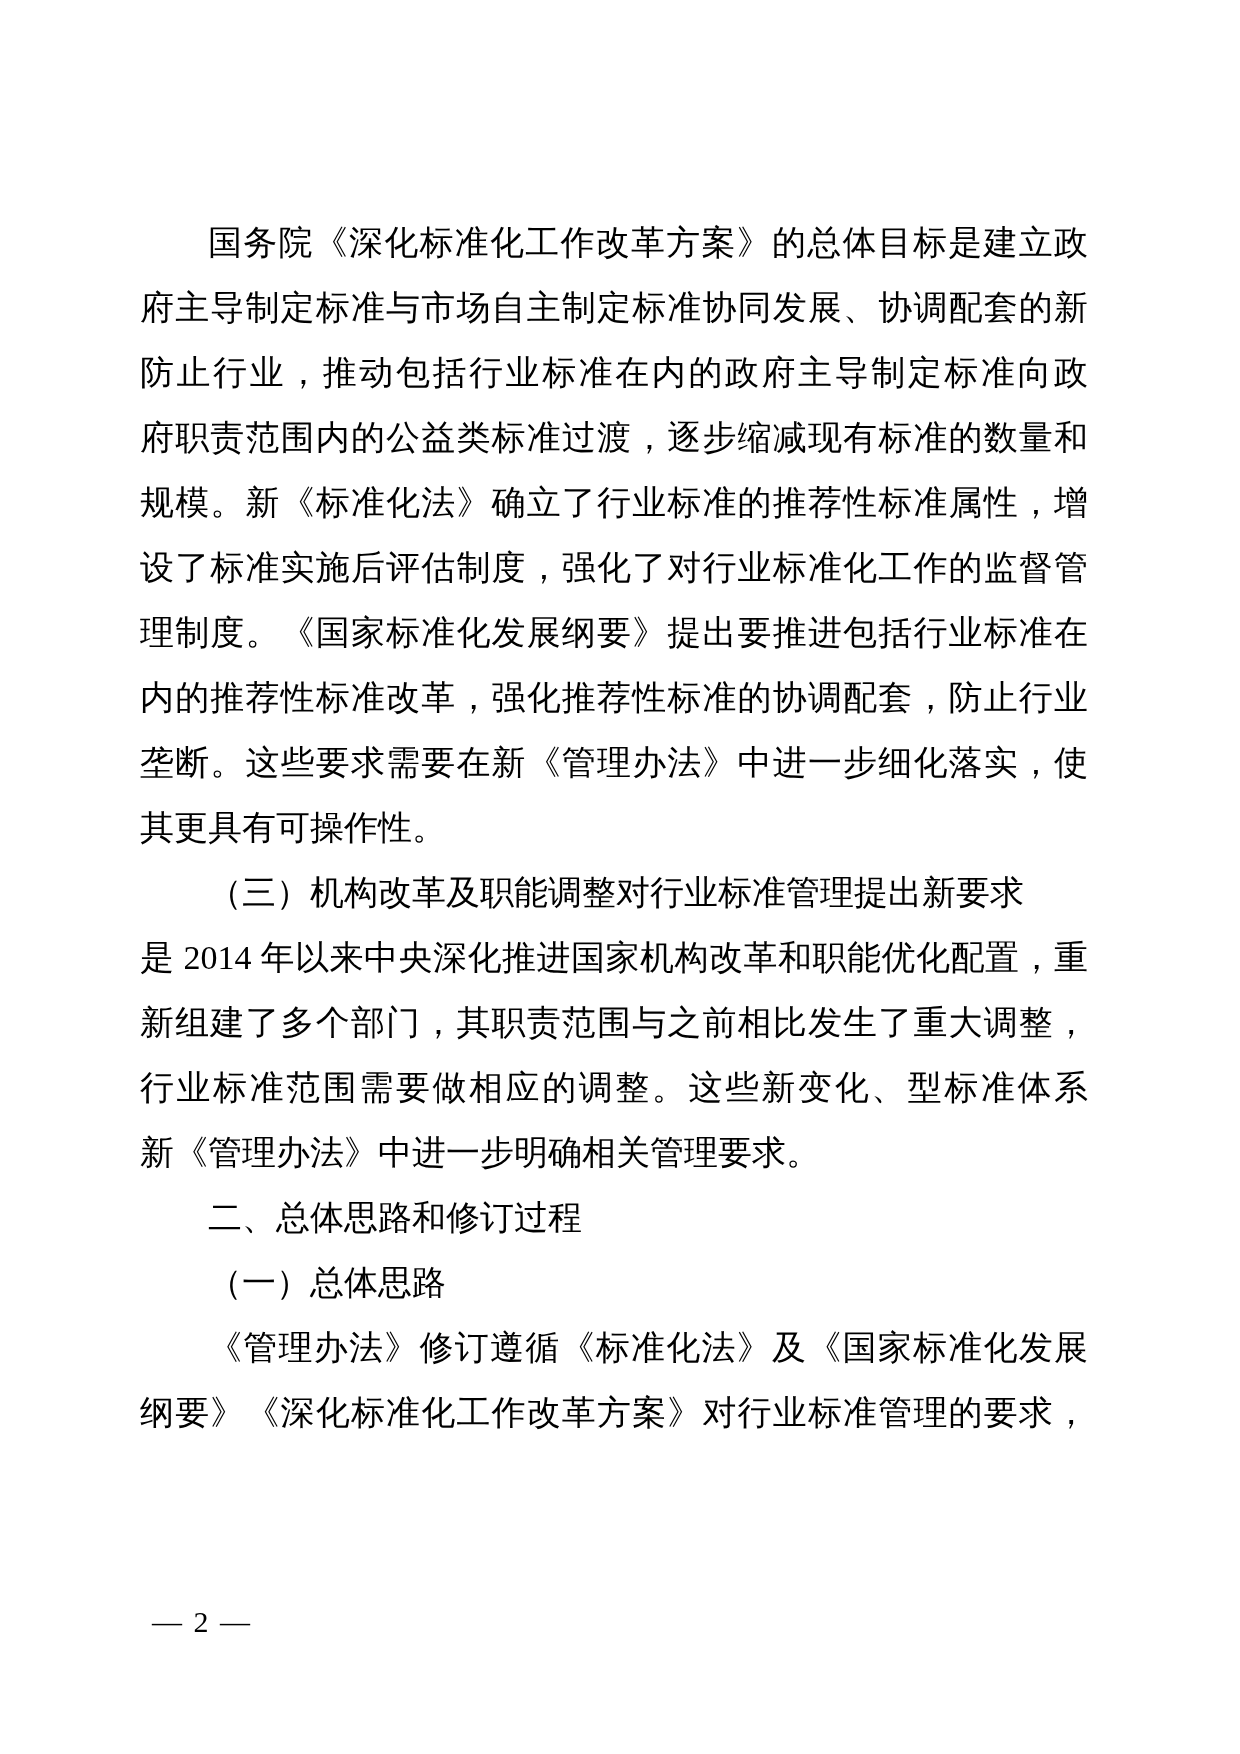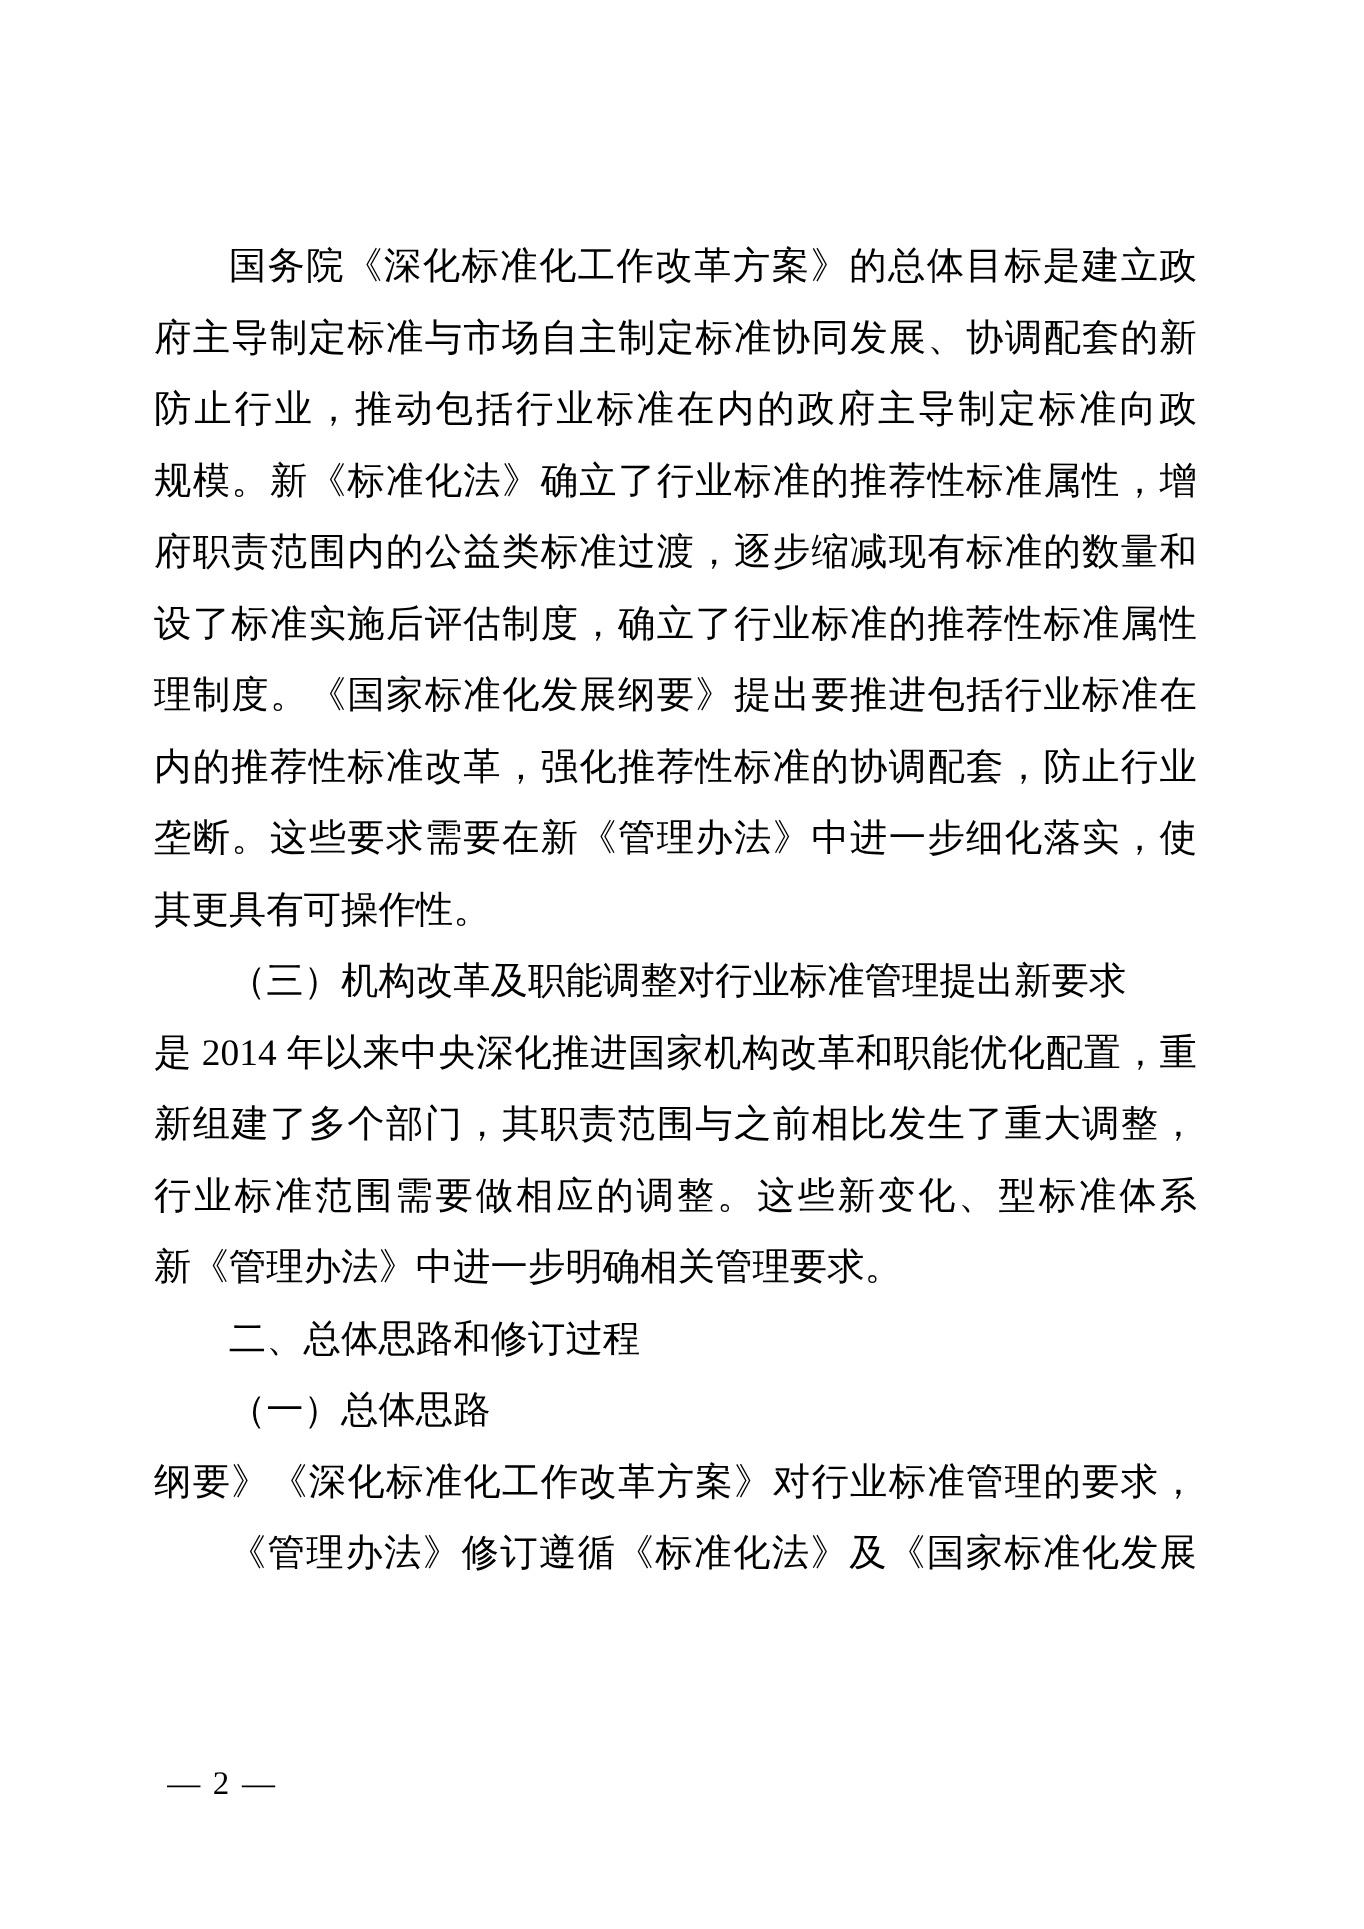--- a/index.html
+++ b/index.html
@@ -56,32 +56,32 @@
   }
 </style>
 </head>
 <body>
 
 <div class="page">
   <main class="text-block">
     <p class="ln indent j">国务院《深化标准化工作改革方案》的总体目标是建立政</p>
     <p class="ln j">府主导制定标准与市场自主制定标准协同发展、协调配套的新</p>
     <p class="ln j">防止行业，推动包括行业标准在内的政府主导制定标准向政</p>
+    <p class="ln j">府职责范围内的公益类标准过渡，逐步缩减现有标准的数量和</p>
     <p class="ln j">规模。新《标准化法》确立了行业标准的推荐性标准属性，增</p>
-    <p class="ln j">府职责范围内的公益类标准过渡，逐步缩减现有标准的数量和</p>
-    <p class="ln j">设了标准实施后评估制度，确立了行业标准的推荐性标准属性</p>
+    <p class="ln j">设了标准实施后评估制度，强化了对行业标准化工作的监督管</p>
     <p class="ln j">理制度。《国家标准化发展纲要》提出要推进包括行业标准在</p>
     <p class="ln j">内的推荐性标准改革，强化推荐性标准的协调配套，防止行业</p>
     <p class="ln j">垄断。这些要求需要在新《管理办法》中进一步细化落实，使</p>
     <p class="ln">其更具有可操作性。</p>
     <p class="ln indent">（三）机构改革及职能调整对行业标准管理提出新要求</p>
     <p class="ln j">是 2014 年以来中央深化推进国家机构改革和职能优化配置，重</p>
     <p class="ln j">新组建了多个部门，其职责范围与之前相比发生了重大调整，</p>
     <p class="ln j">行业标准范围需要做相应的调整。这些新变化、型标准体系</p>
     <p class="ln">新《管理办法》中进一步明确相关管理要求。</p>
     <p class="ln indent">二、总体思路和修订过程</p>
     <p class="ln indent">（一）总体思路</p>
+    <p class="ln indent j">《管理办法》修订遵循《标准化法》及《国家标准化发展</p>
     <p class="ln j">纲要》《深化标准化工作改革方案》对行业标准管理的要求，</p>
-    <p class="ln indent j">《管理办法》修订遵循《标准化法》及《国家标准化发展</p>
   </main>
 
   <footer class="page-number">— 2 —</footer>
 </div>
 
 </body></html>

